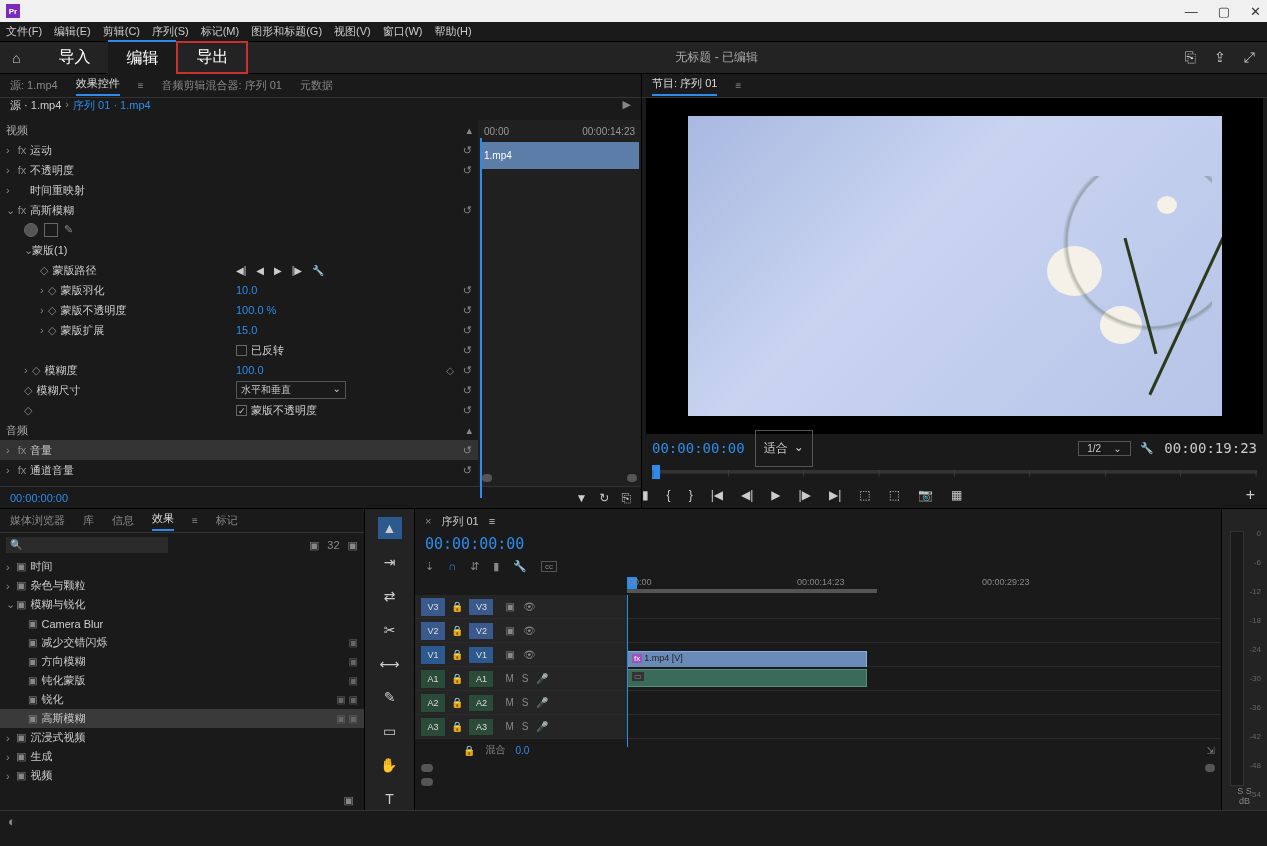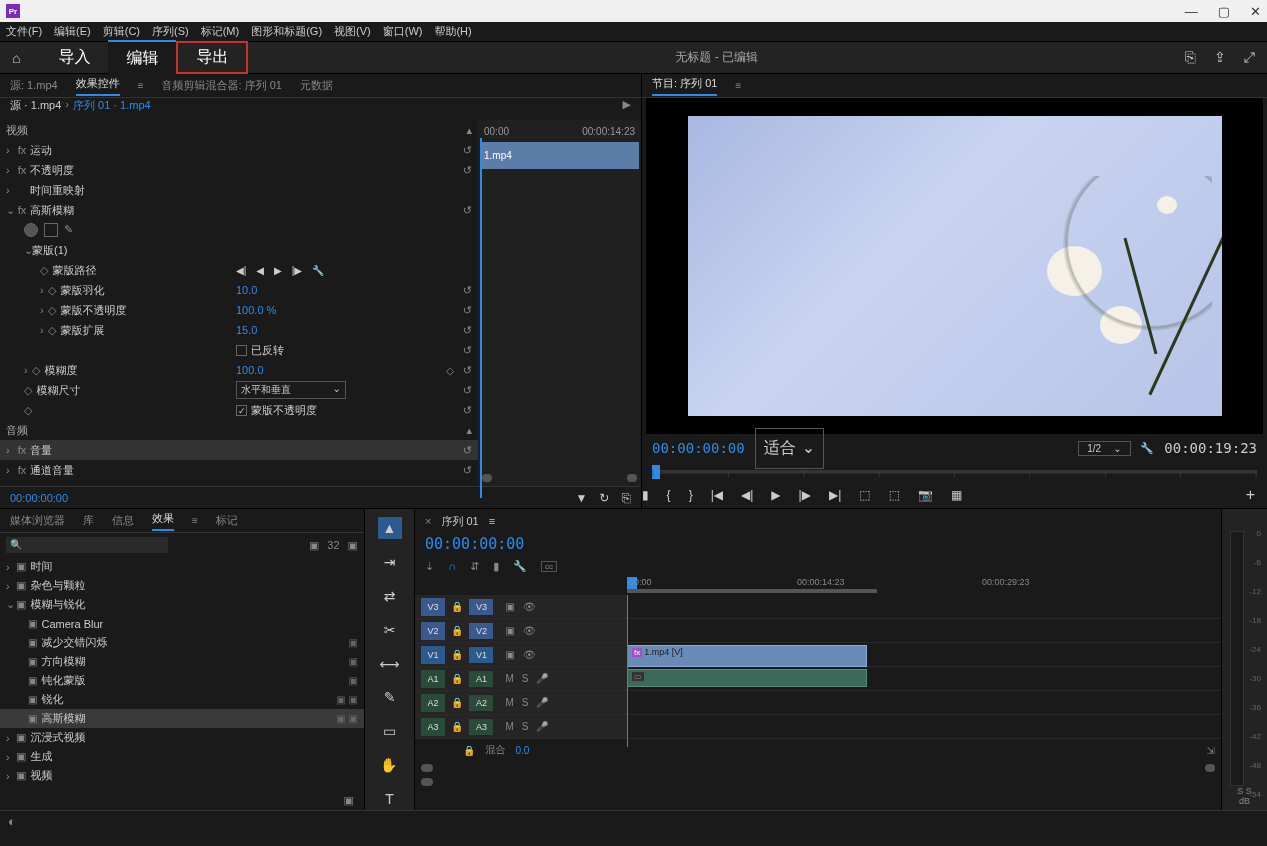--- a/index.html
+++ b/index.html
@@ -47,21 +47,21 @@
 .fx-footer { height: 22px; display: flex; align-items: center; padding: 0 10px; color: #2d8ceb; font-size: 11px; border-top: 1px solid #333; justify-content: space-between; }
 .fx-footer .icons { color: #ccc; display: flex; gap: 12px; font-size: 12px; }
 .right-panel { flex: 1; background: #1a1a1a; display: flex; flex-direction: column; }
 .right-panel .tab-row { }
 .preview { flex: 1; display: flex; align-items: center; justify-content: center; background: #000; margin: 0 4px; }
 .preview-img { width: 534px; height: 300px; background: linear-gradient(135deg, #a8b8e0 0%, #c8d4f0 40%, #b8c4e8 100%); position: relative; overflow: hidden; }
 .flower { position: absolute; border-radius: 50%; background: #f5f0e8; }
 .branch { position: absolute; background: #2a3a1a; }
 .prog-controls { height: 28px; display: flex; align-items: center; padding: 0 10px; gap: 10px; font-size: 11px; }
 .prog-controls .tc { color: #2d8ceb; font-size: 14px; font-family: monospace; }
-.prog-controls .fit { border: 1px solid #555; padding: 9px 8px; font-size: 16px; display: flex; gap: 6px; }
+.prog-controls .fit { border: 1px solid #555; padding: 9px 8px; font-size: 12px; display: flex; gap: 6px; }
 .prog-controls .res { border: 1px solid #555; padding: 1px 8px; font-size: 10px; margin-left: auto; display: flex; gap: 12px; }
 .prog-controls .wrench { color: #ccc; }
 .prog-controls .tc2 { color: #ccc; font-size: 14px; font-family: monospace; }
 .scrub { height: 20px; position: relative; margin: 0 10px; }
 .scrub .track { height: 4px; background: #333; position: absolute; top: 8px; width: 100%; }
 .scrub .head { width: 8px; height: 14px; background: #2d8ceb; position: absolute; top: 3px; left: 0; }
 .scrub .ticks { display: flex; justify-content: space-between; position: absolute; width: 100%; top: 6px; color: #444; font-size: 8px; }
 .transport { height: 26px; display: flex; align-items: center; justify-content: center; gap: 18px; color: #ccc; font-size: 12px; }
 .transport .add { margin-left: auto; margin-right: 12px; font-size: 16px; }
 .lower { display: flex; height: 302px; border-top: 1px solid #000; }
@@ -91,21 +91,21 @@
 .tracks { position: relative; }
 .track { height: 24px; display: flex; border-bottom: 1px solid #2a2a2a; }
 .track .hdr { width: 212px; display: flex; align-items: center; gap: 6px; background: #252525; height: 100%; }
 .track .tgt { width: 24px; height: 18px; background: #3a5a8e; color: #ddd; font-size: 9px; display: flex; align-items: center; justify-content: center; margin-left: 6px; }
 .track .tgt.a { background: #2a4a3a; }
 .track .lock { color: #666; font-size: 10px; }
 .track .name { width: 24px; height: 16px; background: #3a5a8e; color: #ddd; font-size: 9px; display: flex; align-items: center; justify-content: center; }
 .track .name.a { background: #2a4a3a; }
 .track .togs { display: flex; gap: 8px; color: #888; font-size: 10px; margin-left: 6px; }
 .track .lane { flex: 1; background: #1a1a1a; position: relative; height: 100%; }
-.clip { position: absolute; top: 2px; height: 22px; background: #6a8ab8; border: 1px solid #8aaad8; font-size: 9px; color: #222; padding: 1px 4px; }
+.clip { position: absolute; top: 8px; height: 22px; background: #6a8ab8; border: 1px solid #8aaad8; font-size: 9px; color: #222; padding: 1px 4px; }
 .clip.audio { background: #3a6a5a; border-color: #5a8a7a; top: 2px; height: 18px; }
 .clip .fx-badge { background: #a050c0; color: white; font-size: 8px; padding: 0 2px; margin-right: 2px; }
 .mix-row { height: 22px; display: flex; align-items: center; padding-left: 48px; gap: 10px; font-size: 10px; color: #888; }
 .mix-row .mixval { color: #2d8ceb; }
 .tl-scroll { height: 14px; display: flex; align-items: center; padding: 0 6px; }
 .tl-scroll .thumb { width: 12px; height: 8px; background: #555; border-radius: 4px; }
 .audio-meter { width: 46px; background: #232323; border-left: 1px solid #000; position: relative; }
 .audio-meter .scale { position: absolute; right: 6px; top: 20px; display: flex; flex-direction: column; gap: 20px; font-size: 8px; color: #666; text-align: right; }
 .audio-meter .bars { position: absolute; left: 8px; top: 22px; bottom: 24px; width: 14px; background: #1a1a1a; border: 1px solid #333; }
 .audio-meter .lbl { position: absolute; bottom: 4px; width: 100%; text-align: center; font-size: 9px; color: #888; }

